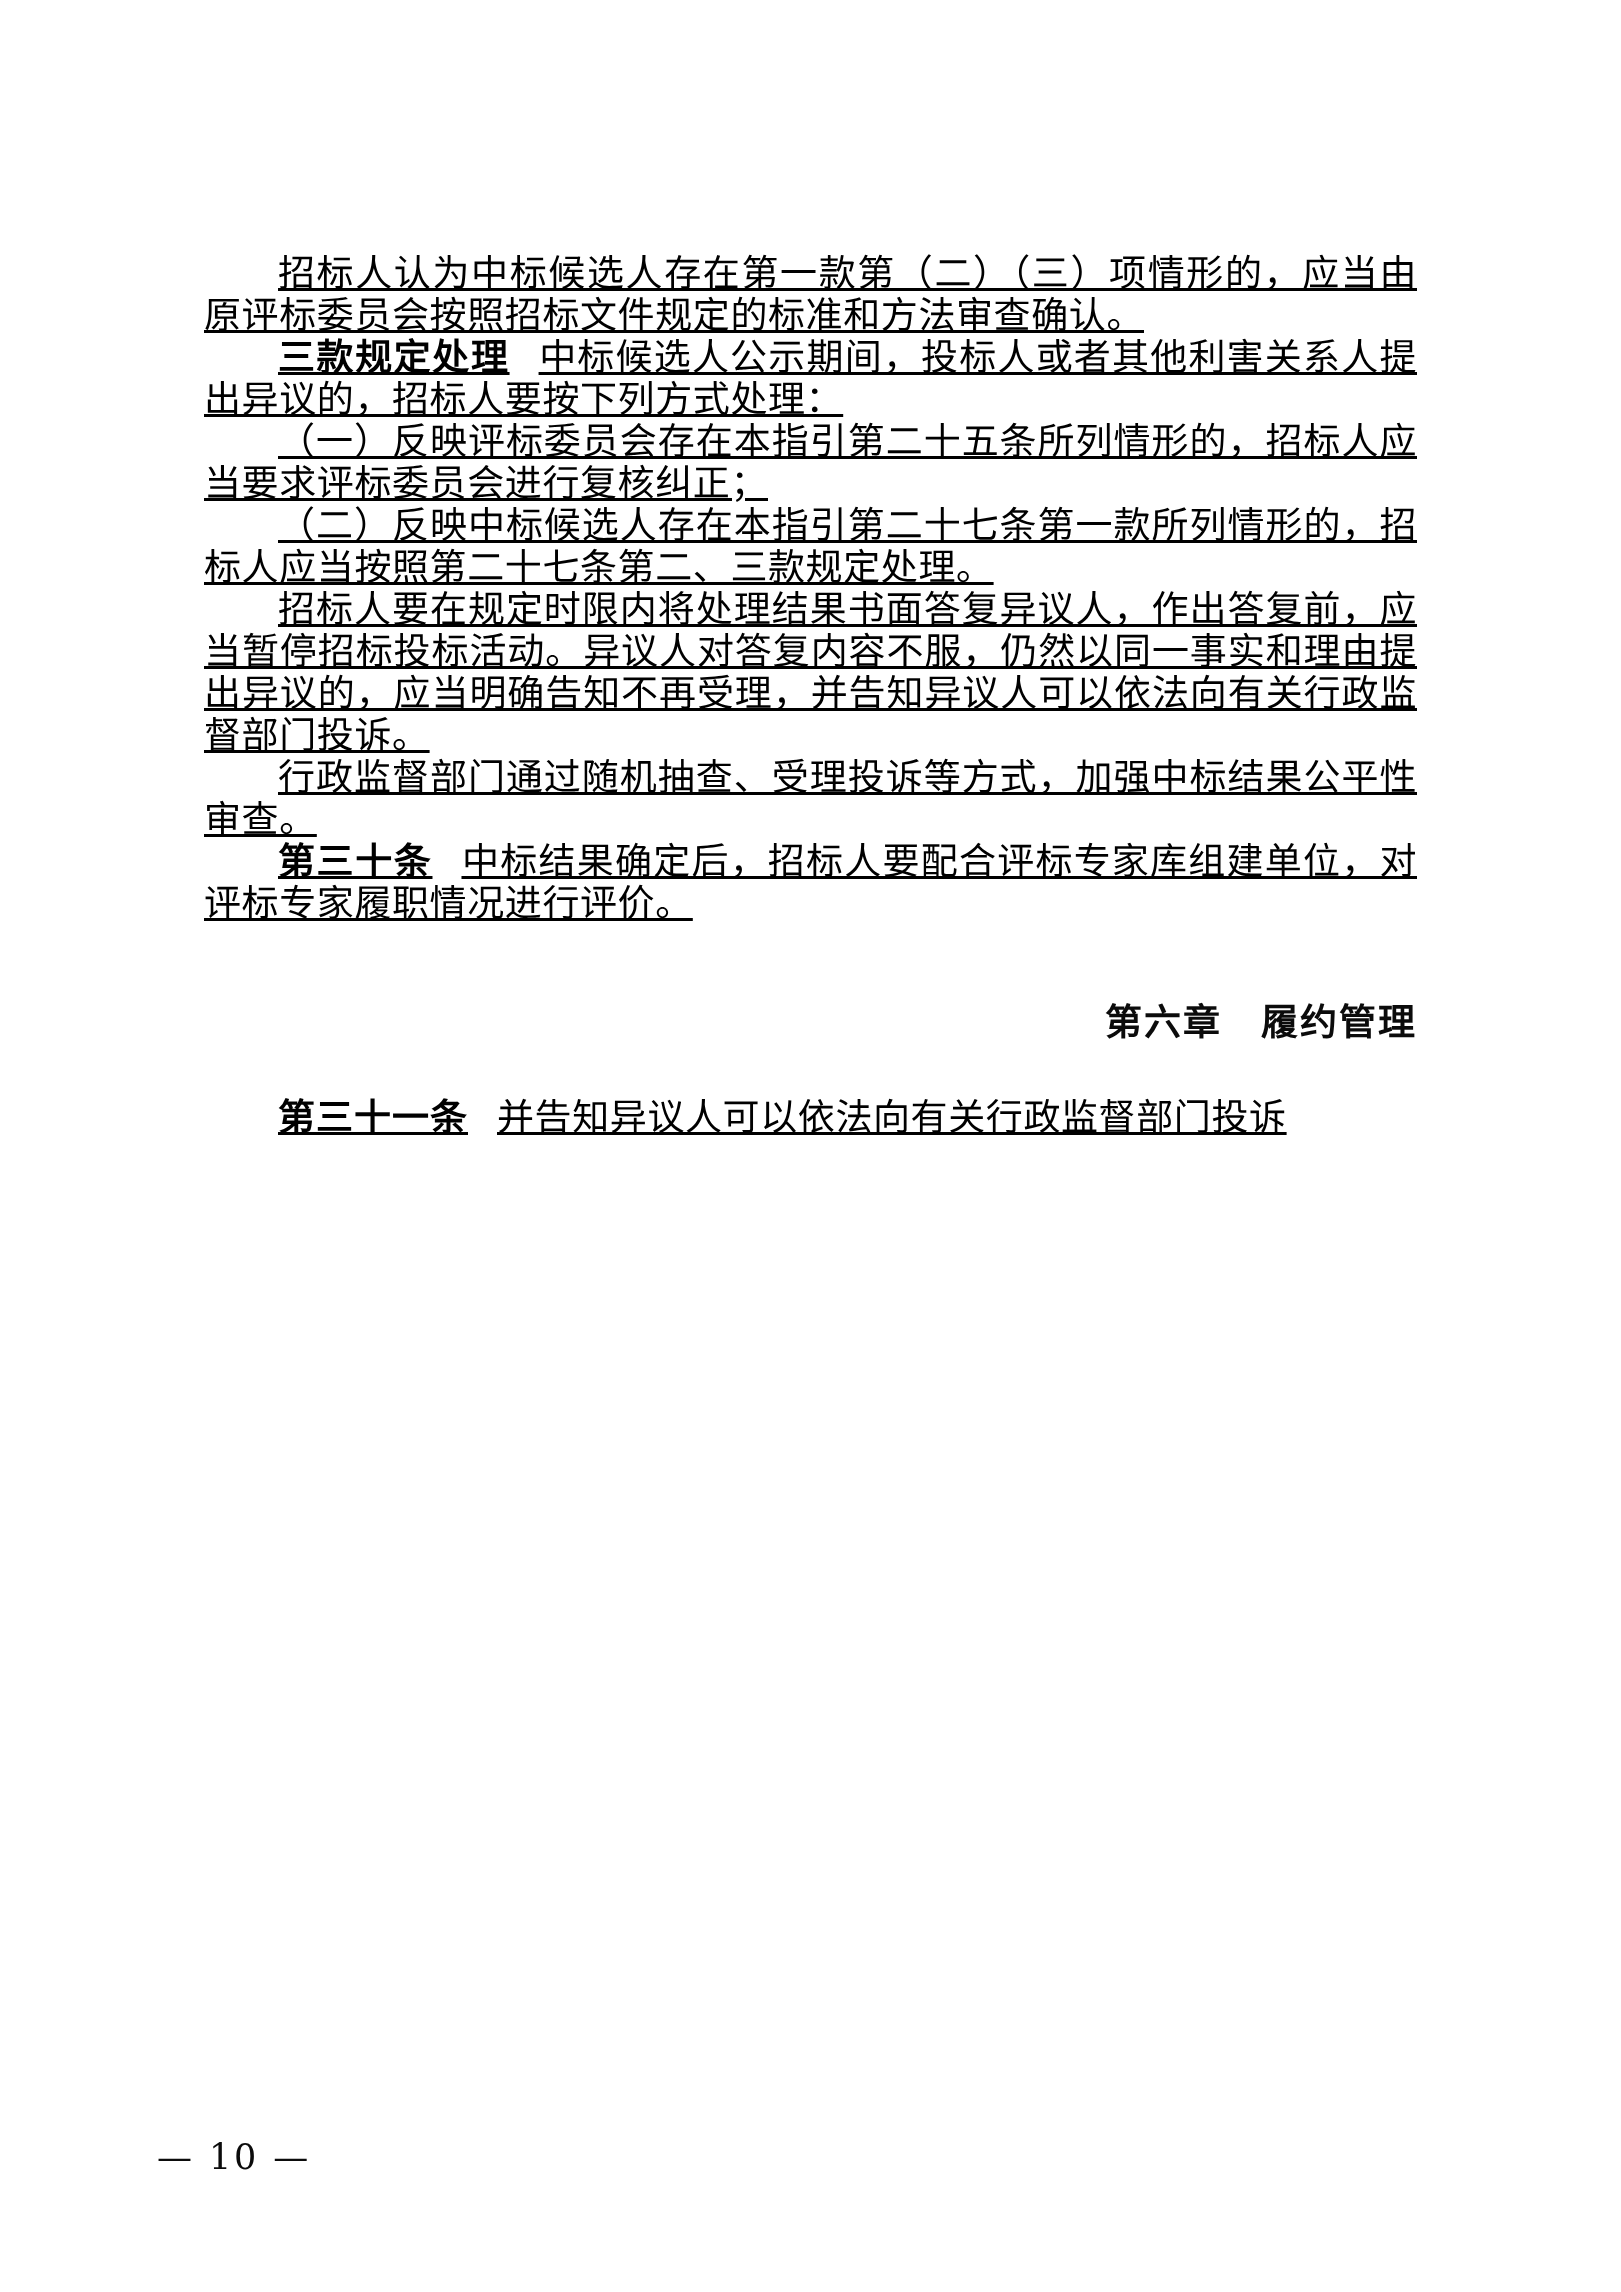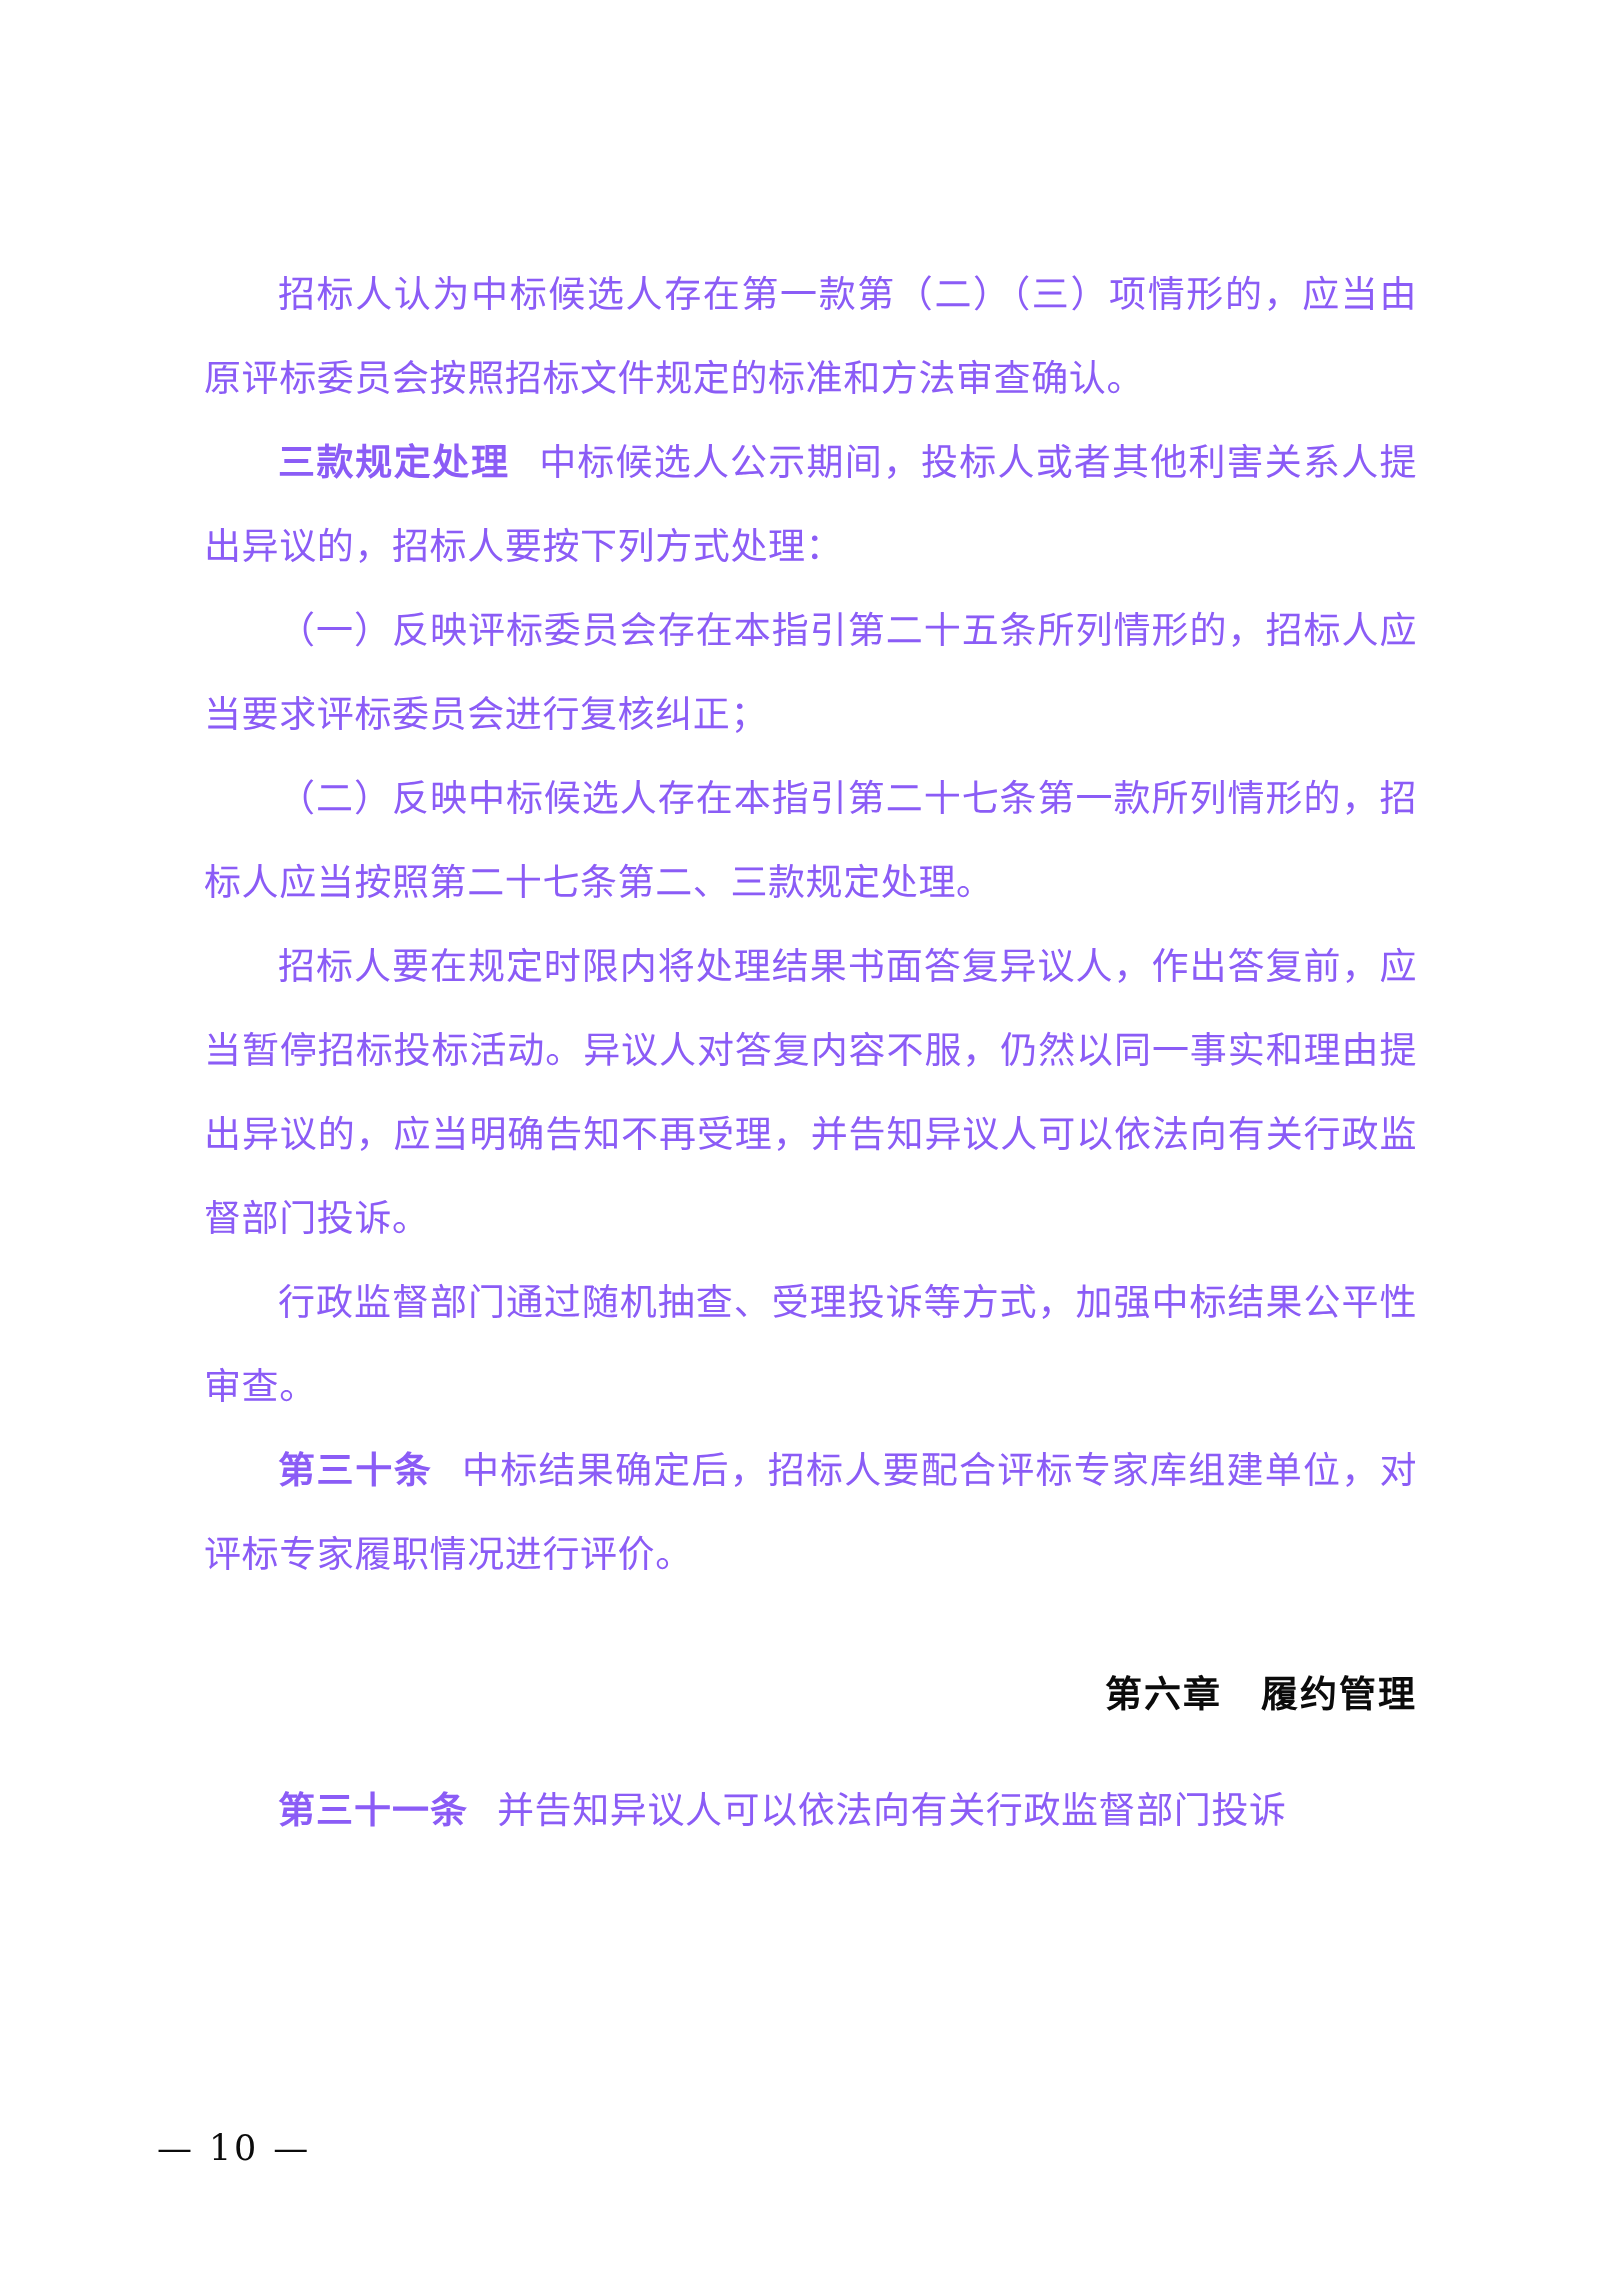--- a/index.html
+++ b/index.html
@@ -19,26 +19,27 @@
   }
   .content {
     position: absolute;
     left: 204px;
     top: 253px;
     width: 1213px;
   }
   .para {
     font-family: "DejaVu Serif", "Liberation Serif", serif;
     font-size: 37px;
-    line-height: 84px;
-    color: #8b5cf6;
+    line-height: 42px;
+    color: #000000;
     text-align: justify;
     text-justify: inter-ideograph;
     margin: 0 0 0 0;
     letter-spacing: 0.6px;
+    text-decoration: underline;
   }
   .indent {
     text-indent: 74px;
   }
   .indent-sub {
     text-indent: 74px;
   }
   .strong {
     font-family: "DejaVu Sans", "Liberation Sans", sans-serif;
     font-weight: bold;
@@ -58,21 +59,21 @@
     letter-spacing: 2px;
     margin-top: 61px;
   }
   .chapter-gap {
     display: inline-block;
     width: 39px;
   }
   .page-number {
     position: absolute;
     left: 157px;
-    bottom: 125px;
+    bottom: 116px;
     font-family: "DejaVu Serif", "Liberation Serif", serif;
     font-size: 35px;
     color: #0b0b0b;
     letter-spacing: 2.9px;
     margin-top: 40px;
   }
 </style>
 </head>
 <body>
 

